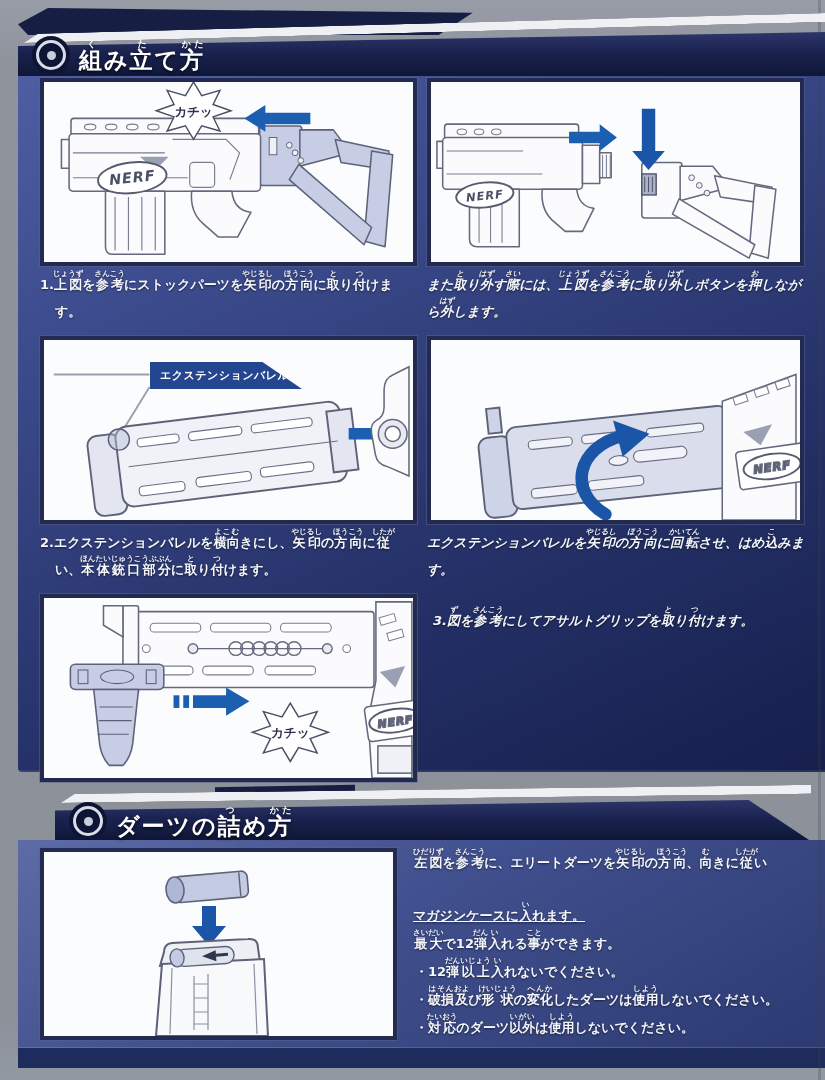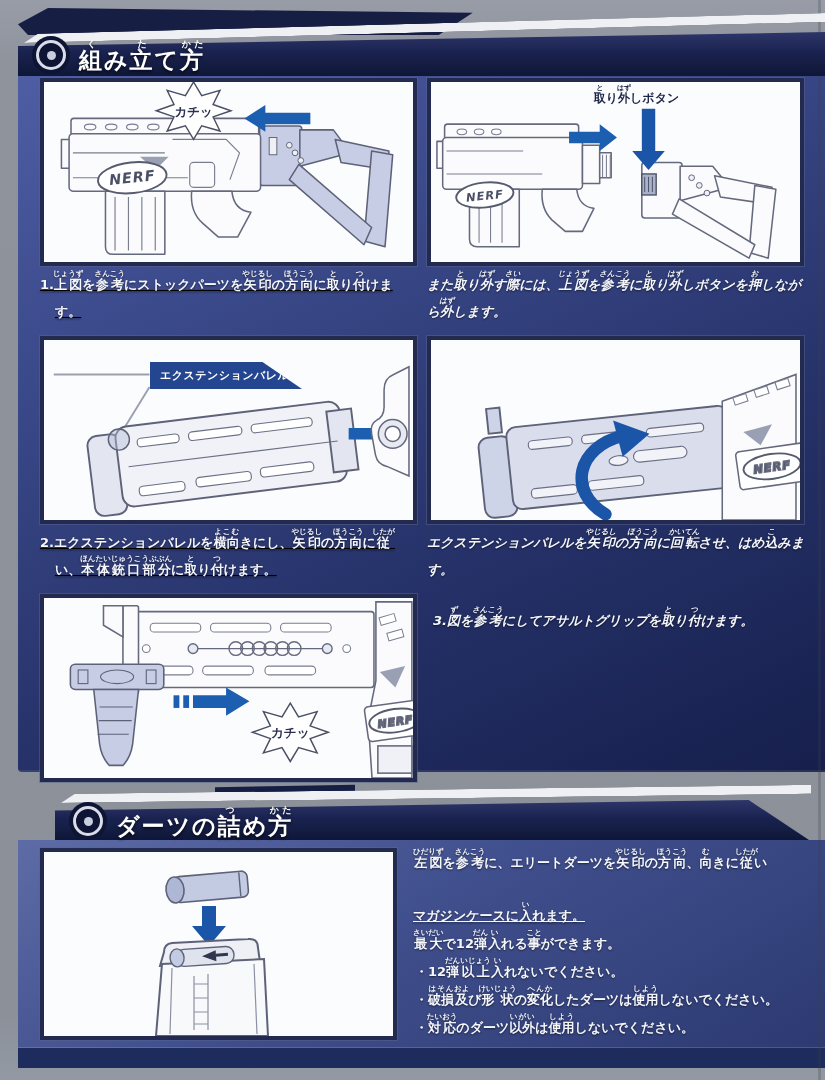--- a/index.html
+++ b/index.html
@@ -56,21 +56,21 @@
   
   .panel-row { display:flex; gap:10px; }
   .panel { width:377px; height:188px; background:#fbfcfe; border:4px solid #222a50;
            box-sizing:border-box; position:relative; overflow:hidden; flex:none;
            box-shadow:0 0 0 1px rgba(90,100,140,.5); }
   .panel svg { position:absolute; inset:0; width:100%; height:100%; display:block; }
   .mag-panel { width:357px; height:192px; }
 
   
   .cap-row { display:flex; align-items:flex-start; padding:4px 0 2px 0; min-height:64px; }
-  .col-l { width:387px; padding-right:16px; box-sizing:border-box; flex:none;text-decoration:underline; }
+  .col-l { width:387px; padding-right:16px; box-sizing:border-box; flex:none; }
   .col-r { flex:1; padding-right:2px;font-style:italic; }
   .cap { color:#f5f7fb; font-weight:bold; font-size:13px; line-height:2.05;
          text-shadow:0 1px 2px rgba(0,0,0,.55); }
   .cap rt { font-size:7.5px; font-weight:bold; }
   .hang { text-indent:-15px; padding-left:15px; }
   .row3 { display:flex; gap:10px; }
   .row3 .col-r { padding-top:12px; padding-left:6px; }
 
   
   .release-label { position:absolute; left:118px; top:2px; width:175px; text-align:center;
@@ -191,21 +191,20 @@
             <circle cx="268" cy="100" r="3"></circle>
               <circle cx="276" cy="108" r="3"></circle>
               <circle cx="284" cy="116" r="3"></circle>
           </g>
 
           <rect x="216" y="96" width="15" height="22" fill="#aab2ca" stroke="#4a4f63" stroke-width="1.4"></rect>
           <path d="M219 99 v16 M223 99 v16 M227 99 v16" stroke="#4a4f63" stroke-width="1" fill="none"></path>
           <polygon points="140,52 172,52 172,44 190,58 172,72 172,64 140,64" fill="#1c5fb0"></polygon>
           <polygon points="216,28 230,28 230,72 240,72 223,92 206,72 216,72" fill="#1a55a8"></polygon>
         </svg>
-        <div class="release-label"><ruby>取<rt>と</rt></ruby>り<ruby>外<rt>はず</rt></ruby>しボタン</div>
       </div>
     </div>
 
     <div class="cap-row">
       <div class="col-l">
           <div class="cap hang">1.<ruby>上図<rt>じょうず</rt></ruby>を<ruby>参考<rt>さんこう</rt></ruby>にストックパーツを<ruby>矢印<rt>やじるし</rt></ruby>の<ruby>方向<rt>ほうこう</rt></ruby>に<ruby>取<rt>と</rt></ruby>り<ruby>付<rt>つ</rt></ruby>けます。</div>
         </div>
       <div class="col-r">
           <div class="cap">また<ruby>取<rt>と</rt></ruby>り<ruby>外<rt>はず</rt></ruby>す<ruby>際<rt>さい</rt></ruby>には、<ruby>上図<rt>じょうず</rt></ruby>を<ruby>参考<rt>さんこう</rt></ruby>に<ruby>取<rt>と</rt></ruby>り<ruby>外<rt>はず</rt></ruby>しボタンを<ruby>押<rt>お</rt></ruby>しながら<ruby>外<rt>はず</rt></ruby>します。</div>
         </div>

